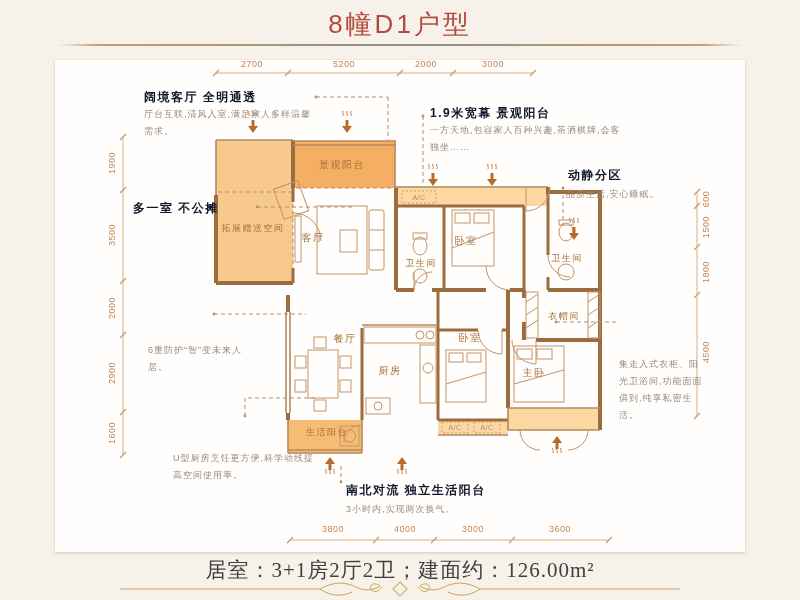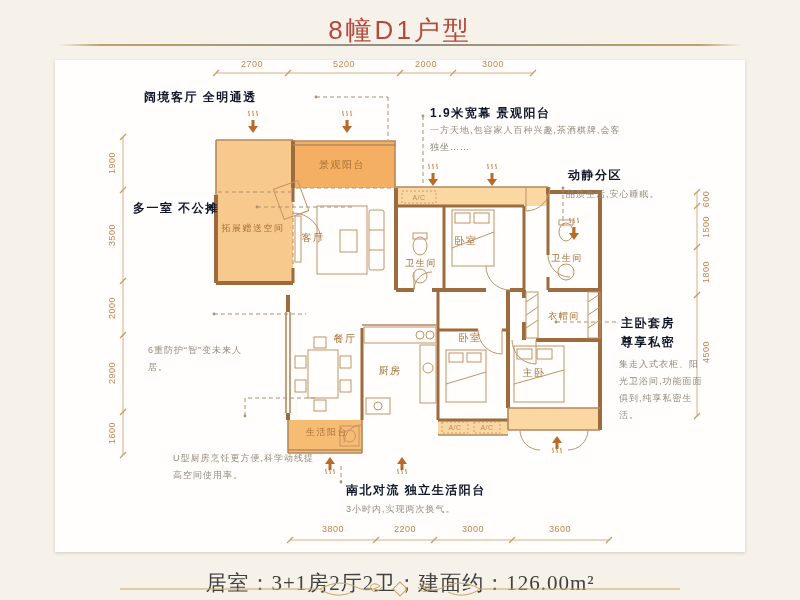--- a/index.html
+++ b/index.html
@@ -1,37 +1,37 @@
 <!DOCTYPE html>
 <html><head>
 <meta charset="utf-8">
 <style>
   html,body{margin:0;padding:0;}
   body{width:800px;height:600px;background:#f6f1e9;position:relative;overflow:hidden;
        font-family:"Liberation Sans",sans-serif;}
   .page{position:absolute;inset:0;width:800px;height:600px;}
   .title{position:absolute;top:7px;left:0;width:100%;text-align:center;font-size:26px;
-         letter-spacing:3px;color:#b5493c;font-weight:500;margin-top:6px;}
+         letter-spacing:3px;color:#b5493c;font-weight:500;}
   .rule{position:absolute;top:44px;left:58px;width:684px;height:2px;
         background:linear-gradient(90deg,rgba(194,160,106,0),#c2a06a 6%,#8f8e88 50%,#c2a06a 94%,rgba(194,160,106,0));}
   .panel{position:absolute;left:55px;top:60px;width:690px;height:492px;background:#fffefc;
          box-shadow:0 1px 3px rgba(120,110,90,.28);}
   .plan-svg{position:absolute;left:55px;top:60px;}
   .dim{position:absolute;font-size:9px;color:#c8834f;letter-spacing:.5px;white-space:nowrap;
        transform:translate(-50%,-50%);}
   .dim.v{transform:translate(-50%,-50%) rotate(-90deg);}
   .room{position:absolute;font-size:10px;color:#a8713a;letter-spacing:1.5px;font-weight:500;
         white-space:nowrap;transform:translate(-50%,-50%);}
   .ac{position:absolute;font-size:7px;color:#b98a5c;transform:translate(-50%,-50%);letter-spacing:.5px;}
   .ann-h{position:absolute;font-size:12px;font-weight:bold;color:#0f172a;letter-spacing:1.5px;
          line-height:1.55;white-space:pre-line;}
   .ann-b{position:absolute;font-size:9px;color:#968b7e;line-height:1.9;letter-spacing:1px;}
   .nowrap{white-space:nowrap;}
   .summary{position:absolute;top:556px;left:0;width:100%;text-align:center;font-size:21px;
-           color:#3f3f3f;letter-spacing:1px;font-family:"Liberation Serif",serif;margin-top:13px;}
+           color:#3f3f3f;letter-spacing:1px;font-family:"Liberation Serif",serif;}
   .flourish{position:absolute;left:120px;top:580px;}
 </style>
 </head>
 <body>
 
 <div class="page">
 
   <div class="title">8幢D1户型</div>
   <div class="rule"></div>
   <div class="panel"></div>
@@ -234,21 +234,21 @@
       <use href="#arrd" transform="translate(557,436) rotate(180)"></use>
         <use href="#steam" transform="translate(557,453)"></use>
     </g>
   </svg>
 
   <div class="dim" style="left:252px;top:64px">2700</div>
   <div class="dim" style="left:344px;top:64px">5200</div>
   <div class="dim" style="left:426px;top:64px">2000</div>
   <div class="dim" style="left:493px;top:64px">3000</div>
   <div class="dim" style="left:333px;top:529px">3800</div>
-  <div class="dim" style="left:405px;top:529px">2200</div>
+  <div class="dim" style="left:405px;top:529px">4000</div>
   <div class="dim" style="left:473px;top:529px">3000</div>
   <div class="dim" style="left:560px;top:529px">3600</div>
   <div class="dim v" style="left:112px;top:163px">1900</div>
   <div class="dim v" style="left:112px;top:235px">3500</div>
   <div class="dim v" style="left:112px;top:308px">2000</div>
   <div class="dim v" style="left:112px;top:373px">2900</div>
   <div class="dim v" style="left:112px;top:433px">1600</div>
   <div class="dim v" style="left:706px;top:199px">600</div>
   <div class="dim v" style="left:706px;top:227px">1500</div>
   <div class="dim v" style="left:706px;top:272px">1800</div>
@@ -264,38 +264,37 @@
   <div class="room" style="left:345px;top:339px">餐厅</div>
   <div class="room" style="left:390px;top:371px">厨房</div>
   <div class="room" style="left:470px;top:338px">卧室</div>
   <div class="room" style="left:534px;top:373px">主卧</div>
   <div class="room" style="left:327px;top:432px;font-size:9px">生活阳台</div>
   <div class="ac" style="left:419px;top:197px">A/C</div>
   <div class="ac" style="left:455px;top:427px">A/C</div>
   <div class="ac" style="left:487px;top:427px">A/C</div>
 
   <div class="ann-h nowrap" style="left:144px;top:88px">阔境客厅 全明通透</div>
+  <div class="ann-b" style="left:144px;top:106px;width:176px">厅台互联,清风入室,满足家人多样温馨需求。</div>
 
   <div class="ann-h nowrap" style="left:430px;top:104px">1.9米宽幕 景观阳台</div>
   <div class="ann-b" style="left:430px;top:122px;width:194px">一方天地,包容家人百种兴趣,茶酒棋牌,会客独坐……</div>
 
   <div class="ann-h nowrap" style="left:568px;top:166px">动静分区</div>
   <div class="ann-b nowrap" style="left:566px;top:186px">品质生活,安心睡眠。</div>
 
   <div class="ann-h nowrap" style="left:133px;top:199px">多一室 不公摊</div>
 
   <div class="ann-b" style="left:148px;top:342px;width:104px">6重防护“智”变未来人居。</div>
 
   <div class="ann-b" style="left:173px;top:450px;width:150px">U型厨房烹饪更方便,科学动线提高空间使用率。</div>
 
   <div class="ann-h nowrap" style="left:346px;top:481px">南北对流 独立生活阳台</div>
   <div class="ann-b nowrap" style="left:346px;top:501px">3小时内,实现两次换气。</div>
 
-  <div class="ann-h" style="left:621px;top:314px">主卧套房
-尊享私密</div>
   <div class="ann-b" style="left:619px;top:356px;width:84px">集走入式衣柜、阳光卫浴间,功能面面俱到,纯享私密生活。</div>
 
   <div class="summary">居室：3+1房2厅2卫；建面约：126.00m²</div>
 
   <svg class="flourish" width="560" height="18" viewBox="0 0 560 18">
     <g stroke="#c9a55e" fill="none" stroke-width="1">
       <line x1="0" y1="9" x2="200" y2="9"></line>
       <line x1="360" y1="9" x2="560" y2="9"></line>
       <path d="M200,9 c14,-8 26,-7 36,-2 c8,4 16,4 24,-1 c-5,-4 -11,-2 -9,3 c2,4 8,3 11,-2"></path>
       <path d="M360,9 c-14,-8 -26,-7 -36,-2 c-8,4 -16,4 -24,-1 c5,-4 11,-2 9,3 c-2,4 -8,3 -11,-2"></path>

